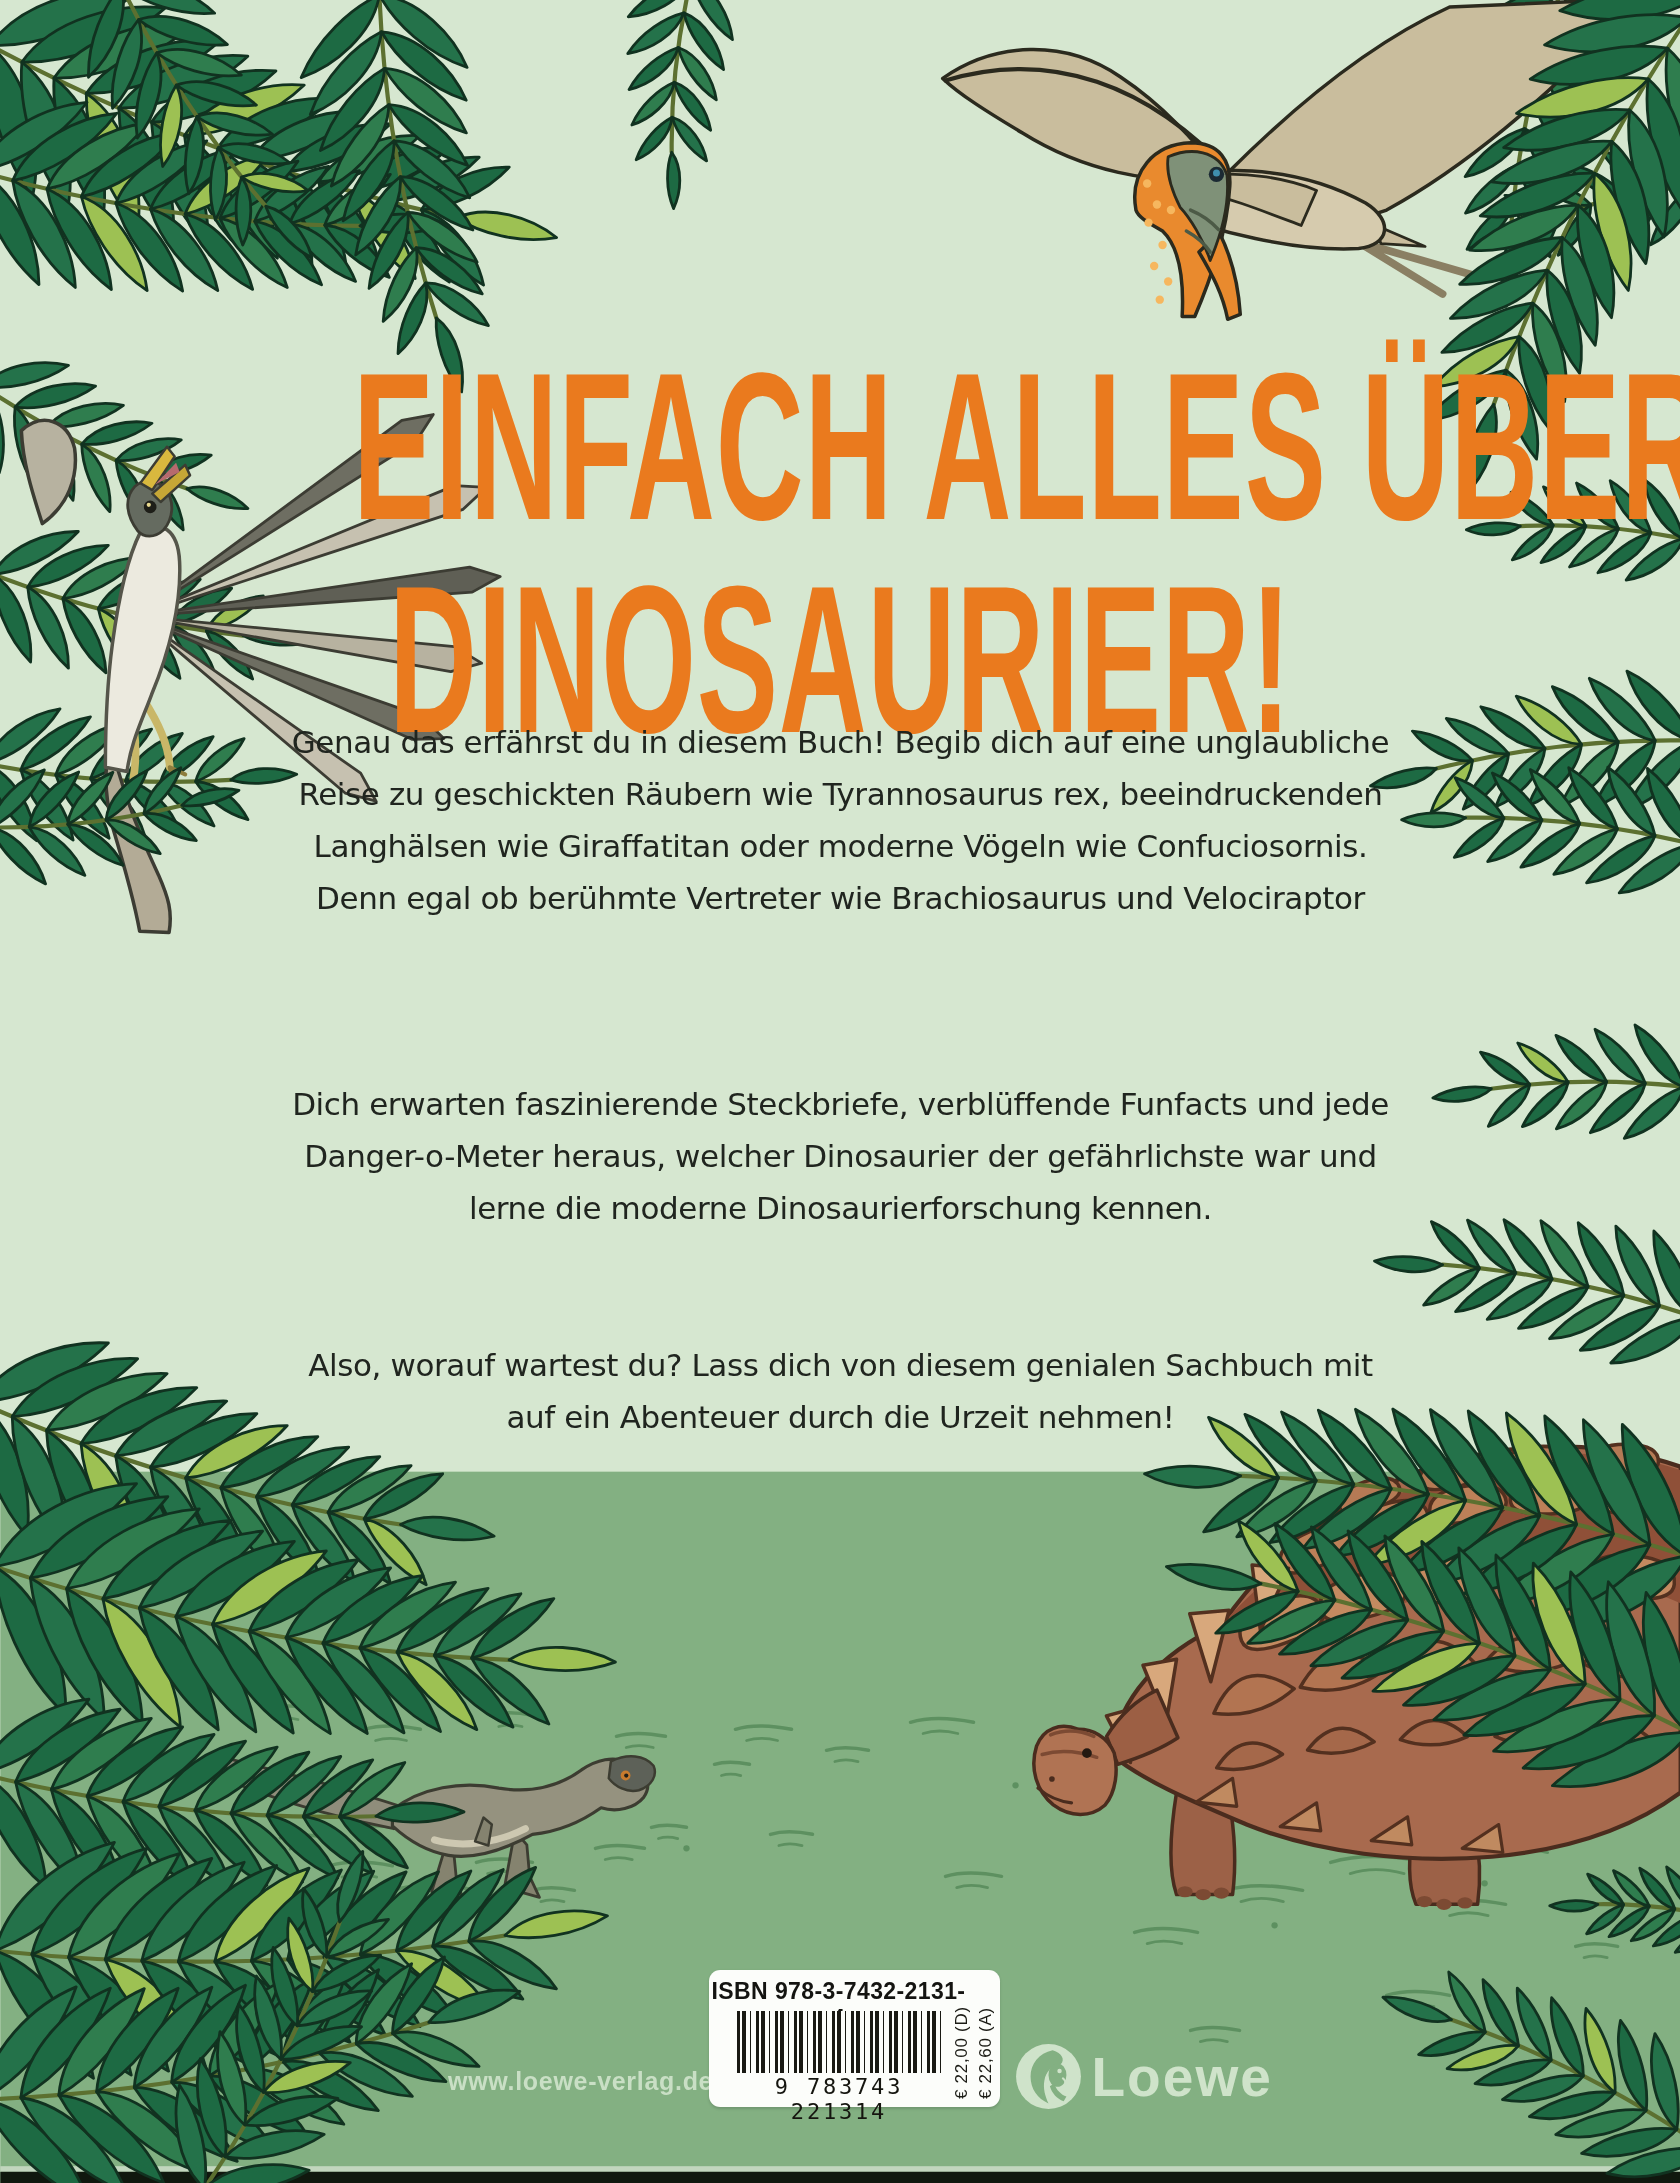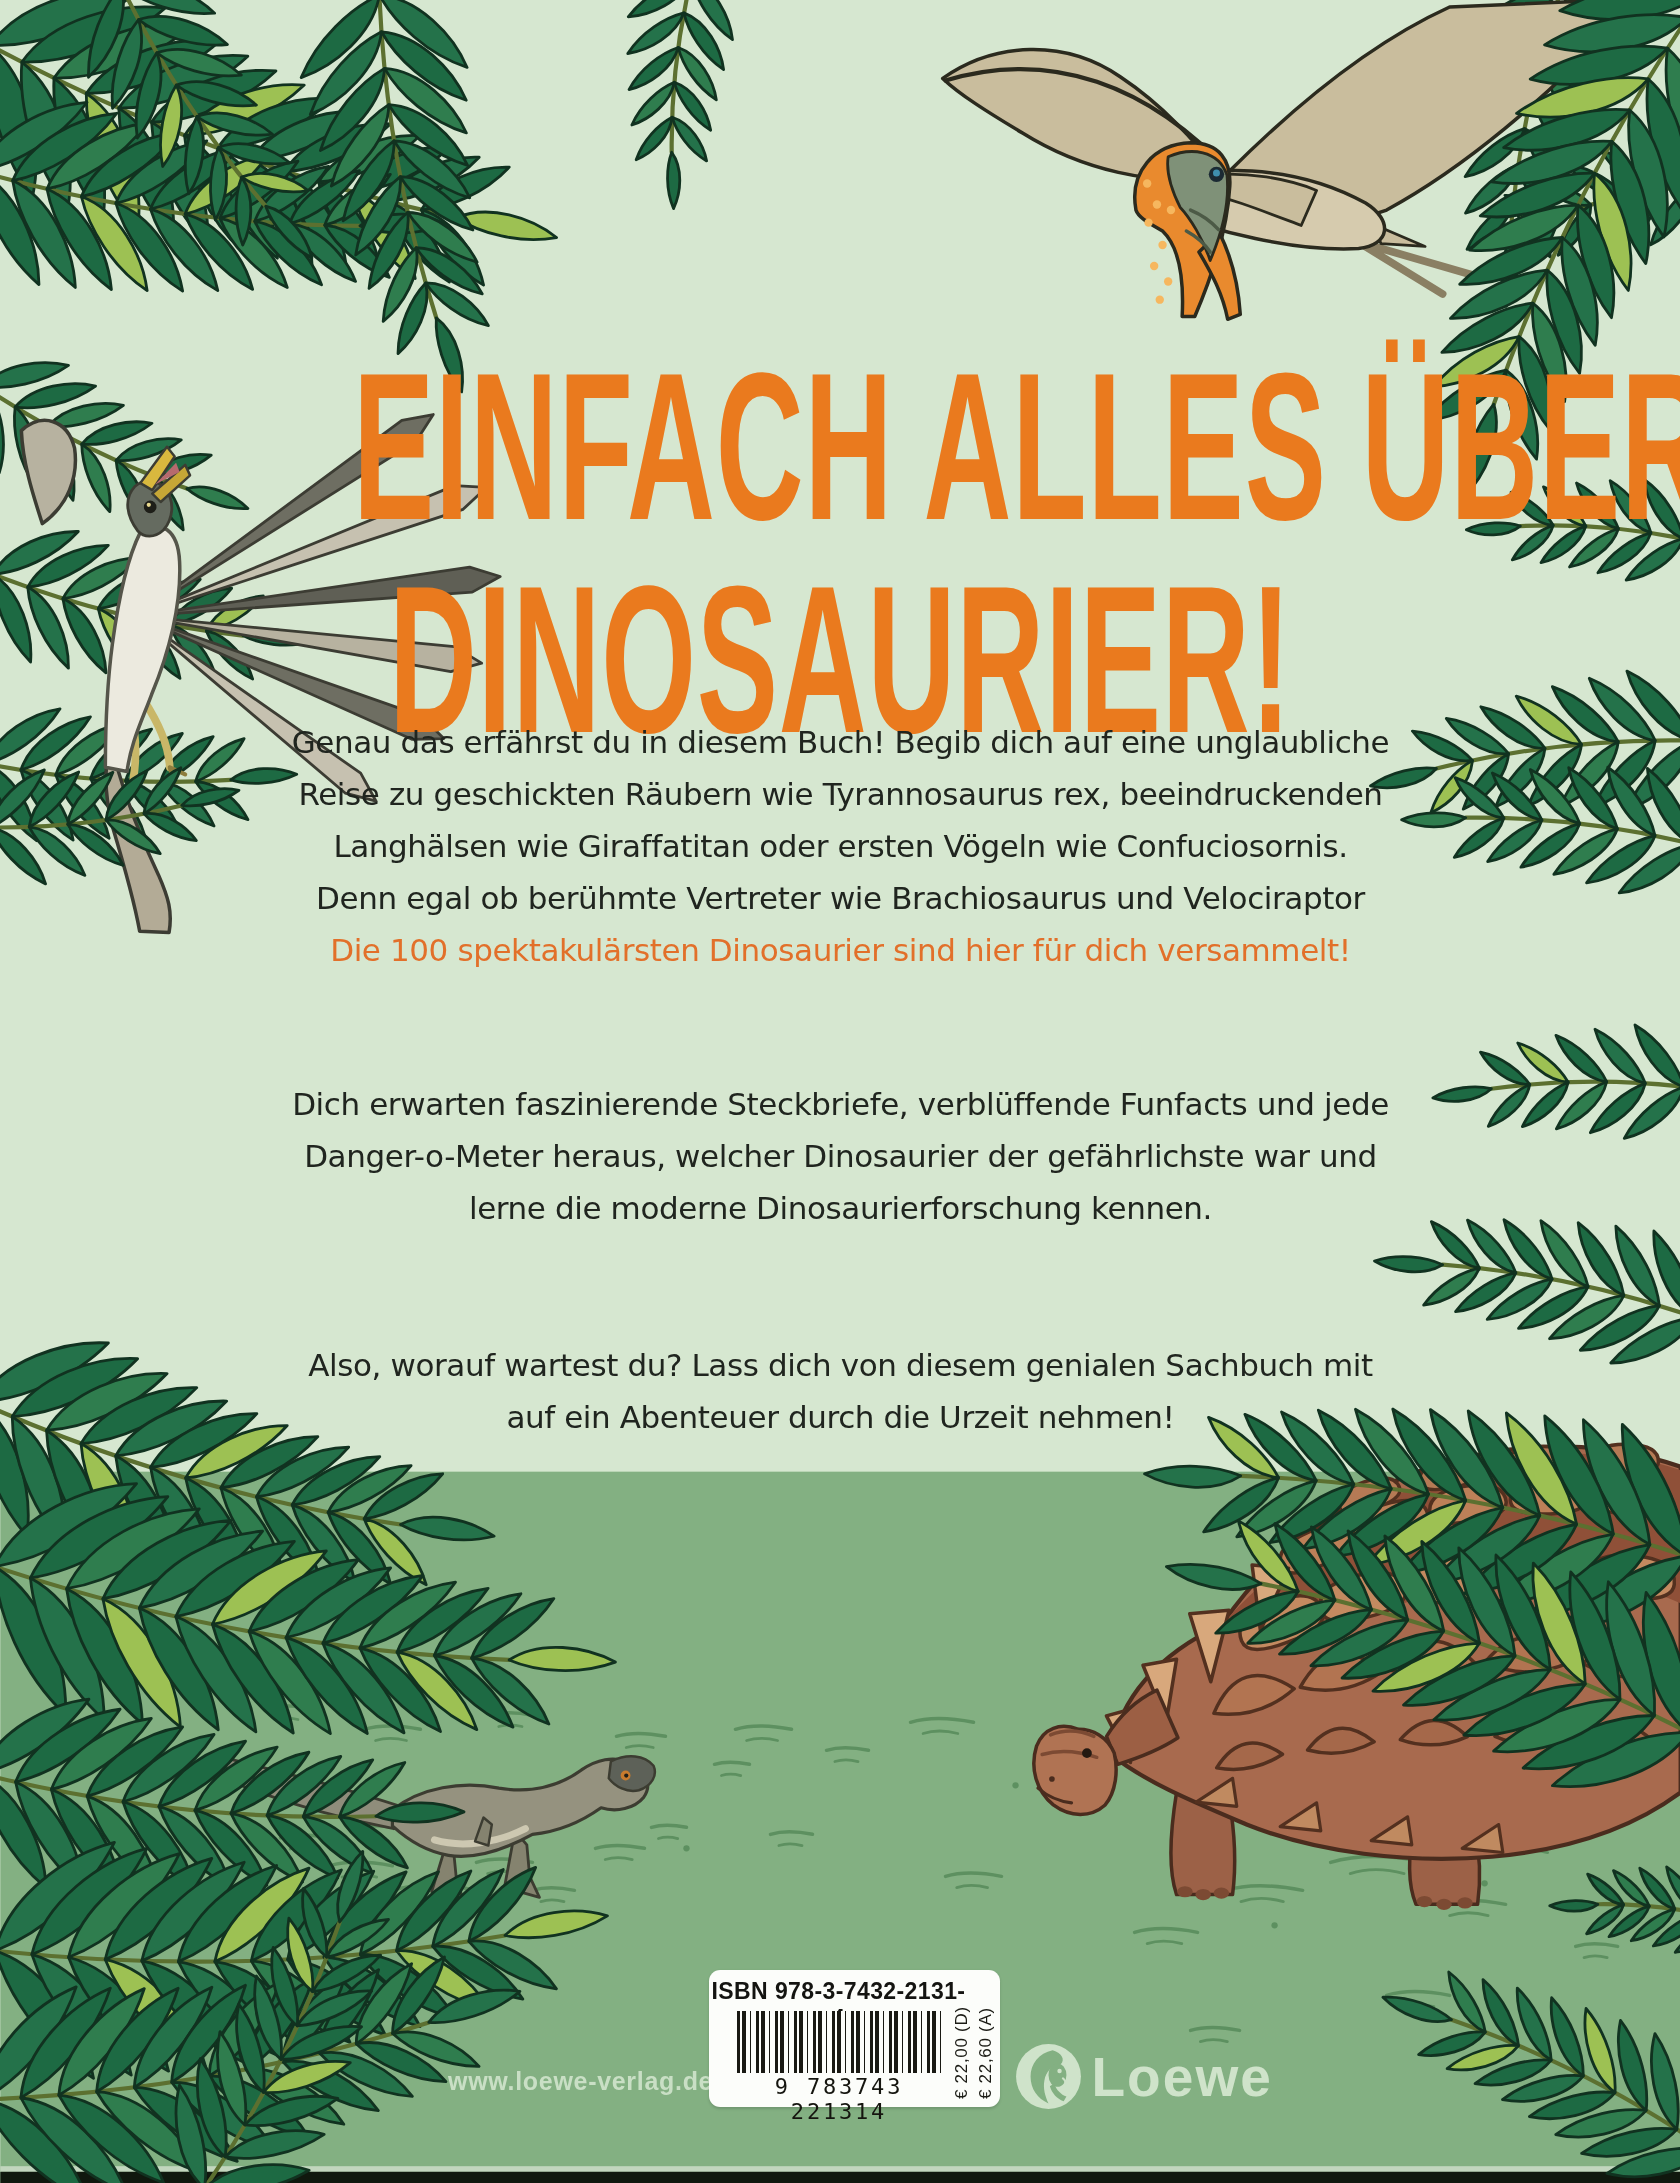--- a/index.html
+++ b/index.html
@@ -1318,23 +1318,22 @@
  C92.63760000000002,16.8432 36.49360000000001,14.036000000000001 0,0 Z" fill="#1d6a43" stroke="#113220" stroke-width="4" stroke-linejoin="round" stroke-linecap="round" transform="translate(720,36) rotate(-5.7110137877435845)"></path>
       </g>
     </svg>
 
   <div class="hl hl1">EINFACH ALLES ÜBER</div>
   <div class="hl hl2">DINOSAURIER!</div>
 
   <div class="copy p1">
     <div>Genau das erfährst du in diesem Buch! Begib dich auf eine unglaubliche</div>
     <div>Reise zu geschickten Räubern wie Tyrannosaurus rex, beeindruckenden</div>
-    <div>Langhälsen wie Giraffatitan oder ersten Vögeln wie Confuciosornis.</div>
+    <div>Langhälsen wie Giraffatitan oder moderne Vögeln wie Confuciosornis.</div>
     <div>Denn egal ob berühmte Vertreter wie Brachiosaurus und Velociraptor</div>
-    <div class="orange">Die 100 spektakulärsten Dinosaurier sind hier für dich versammelt!</div>
   </div>
 
   <div class="copy p2">
     <div>Dich erwarten faszinierende Steckbriefe, verblüffende Funfacts und jede</div>
     <div>Danger-o-Meter heraus, welcher Dinosaurier der gefährlichste war und</div>
     <div>lerne die moderne Dinosaurierforschung kennen.</div>
   </div>
 
   <div class="copy p3">
     <div>Also, worauf wartest du? Lass dich von diesem genialen Sachbuch mit</div>

